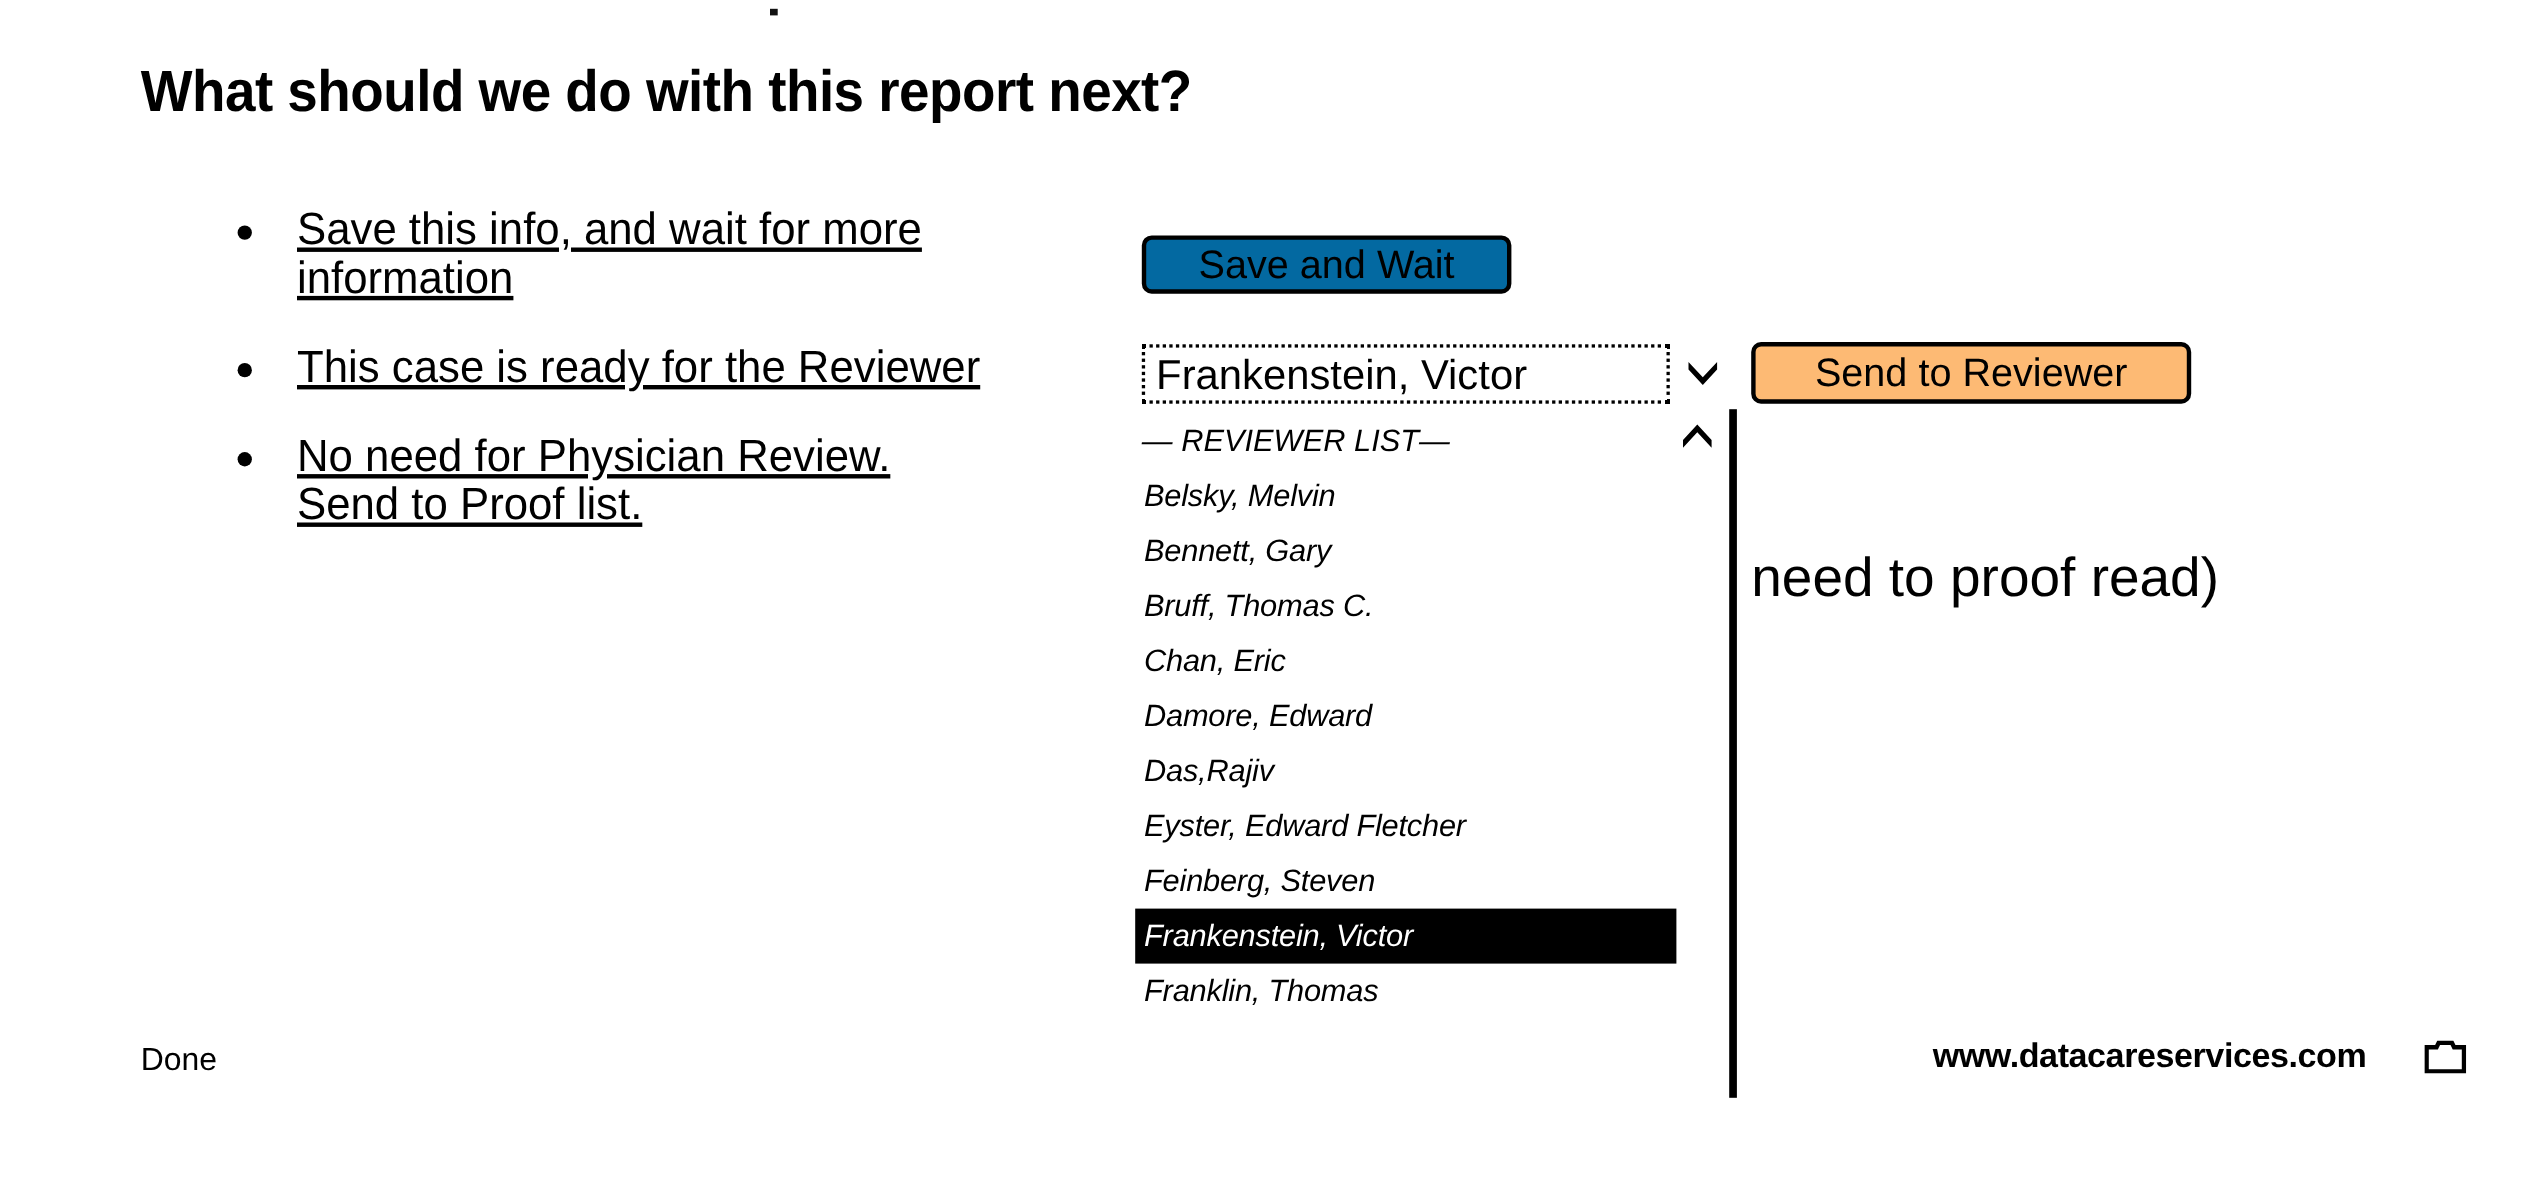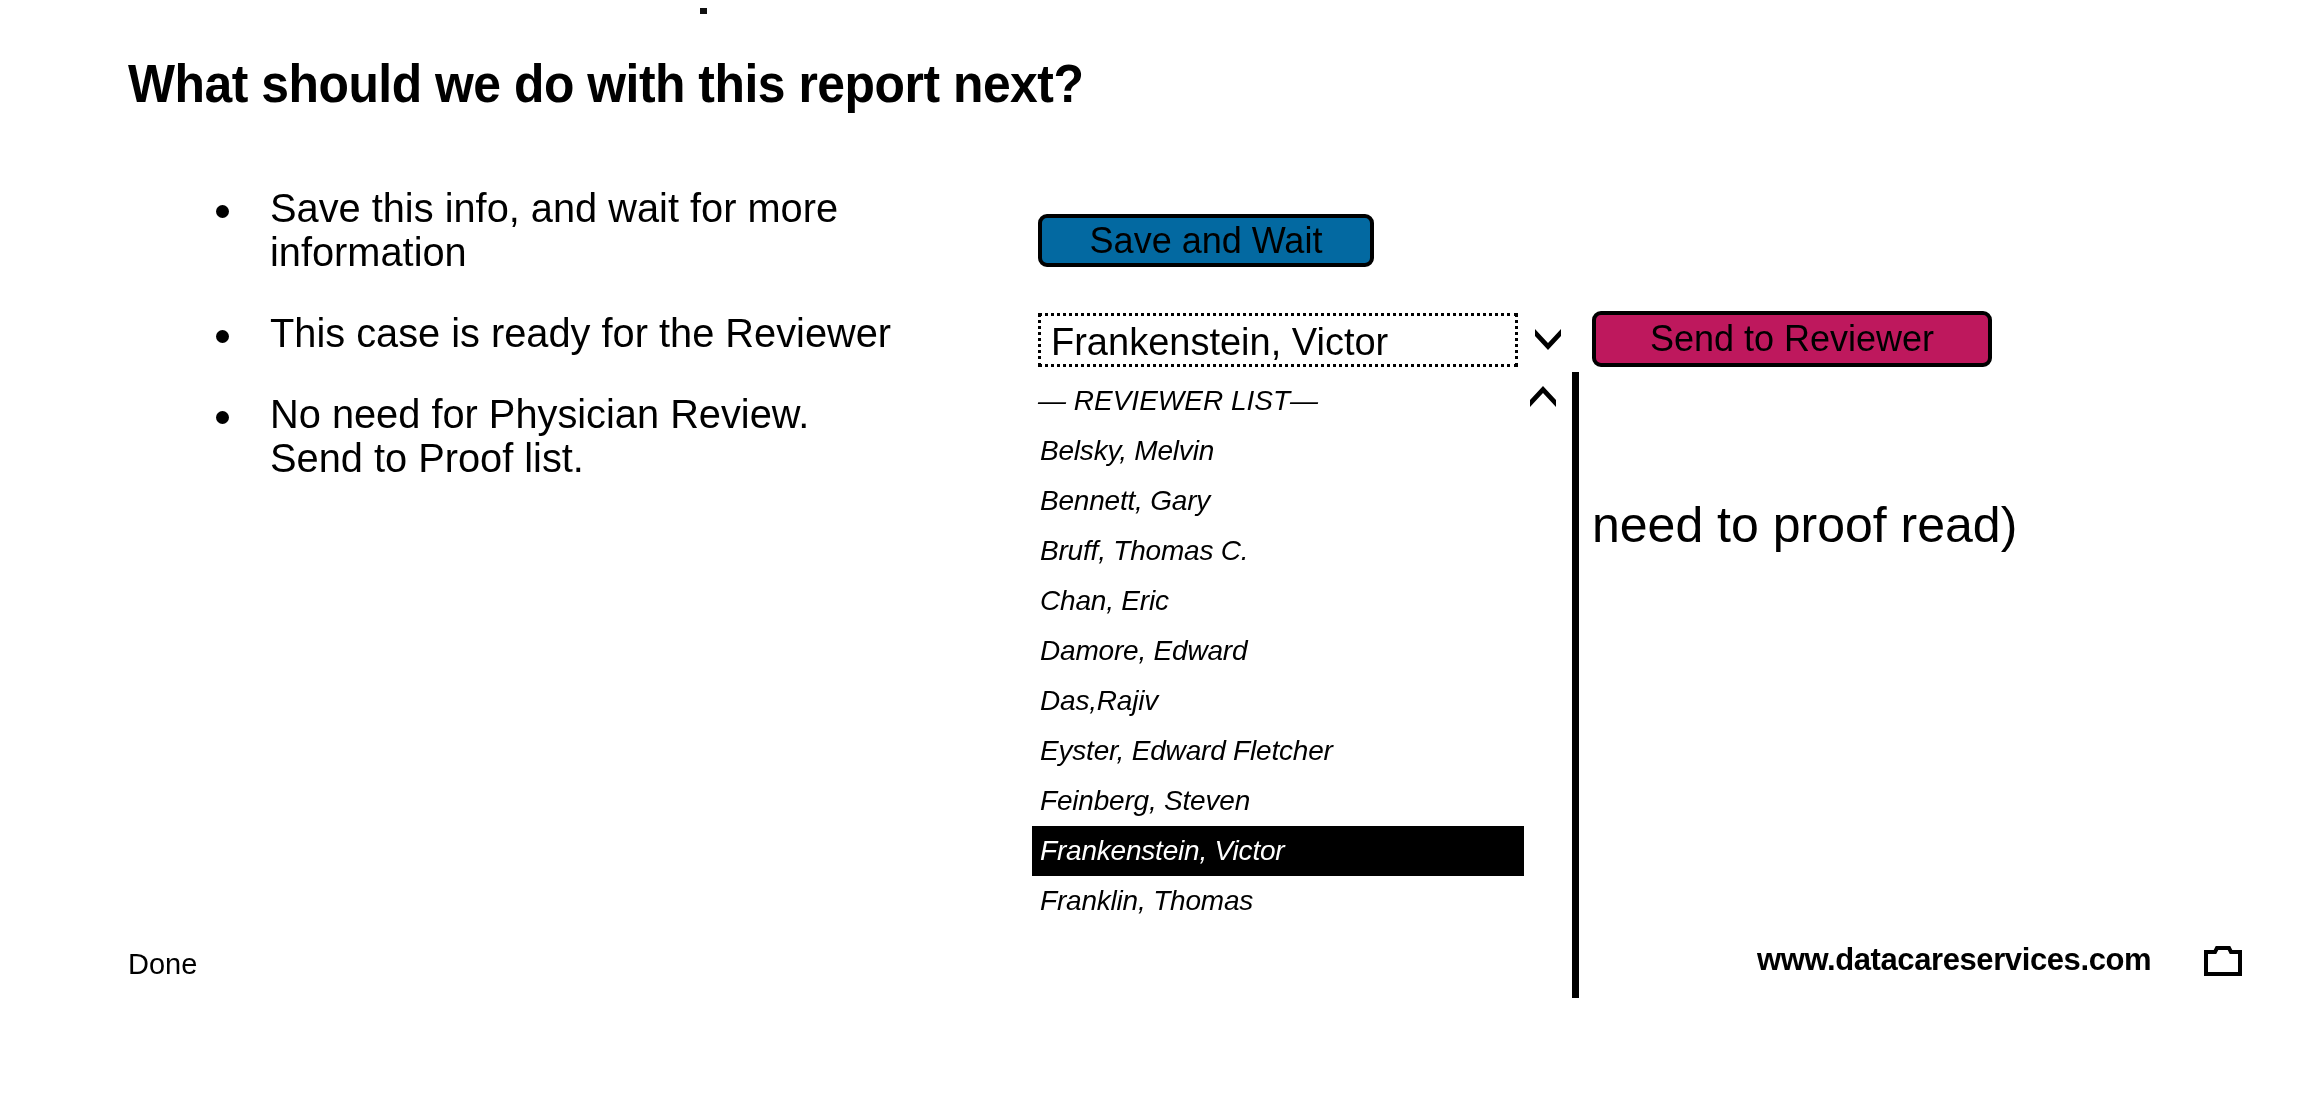--- a/index.html
+++ b/index.html
@@ -46,20 +46,21 @@
     left: 212px;
     top: 188px;
     width: 800px;
   }
   .bullet-row {
     position: relative;
     padding-left: 58px;
     font-size: 41px;
     line-height: 1.0;
     margin-bottom: 30px;
+    text-decoration: underline;
   }
   .bullet-row .bullet-marker {
     position: absolute;
     left: 4px;
     top: 17px;
     width: 13px;
     height: 13px;
     background: #000;
     border-radius: 50%;
   }
@@ -125,21 +126,21 @@
   }
 
   .send-reviewer-button {
     position: absolute;
     left: 1592px;
     top: 311px;
     width: 400px;
     height: 56px;
     border: 4px solid #000;
     border-radius: 9px;
-    background: #be185d;
+    background: #fdba74;
     box-sizing: border-box;
     font-size: 36px;
     line-height: 48px;
     text-align: center;
     white-space: nowrap;
   }
 
   
   .dropdown-list {
     position: absolute;

